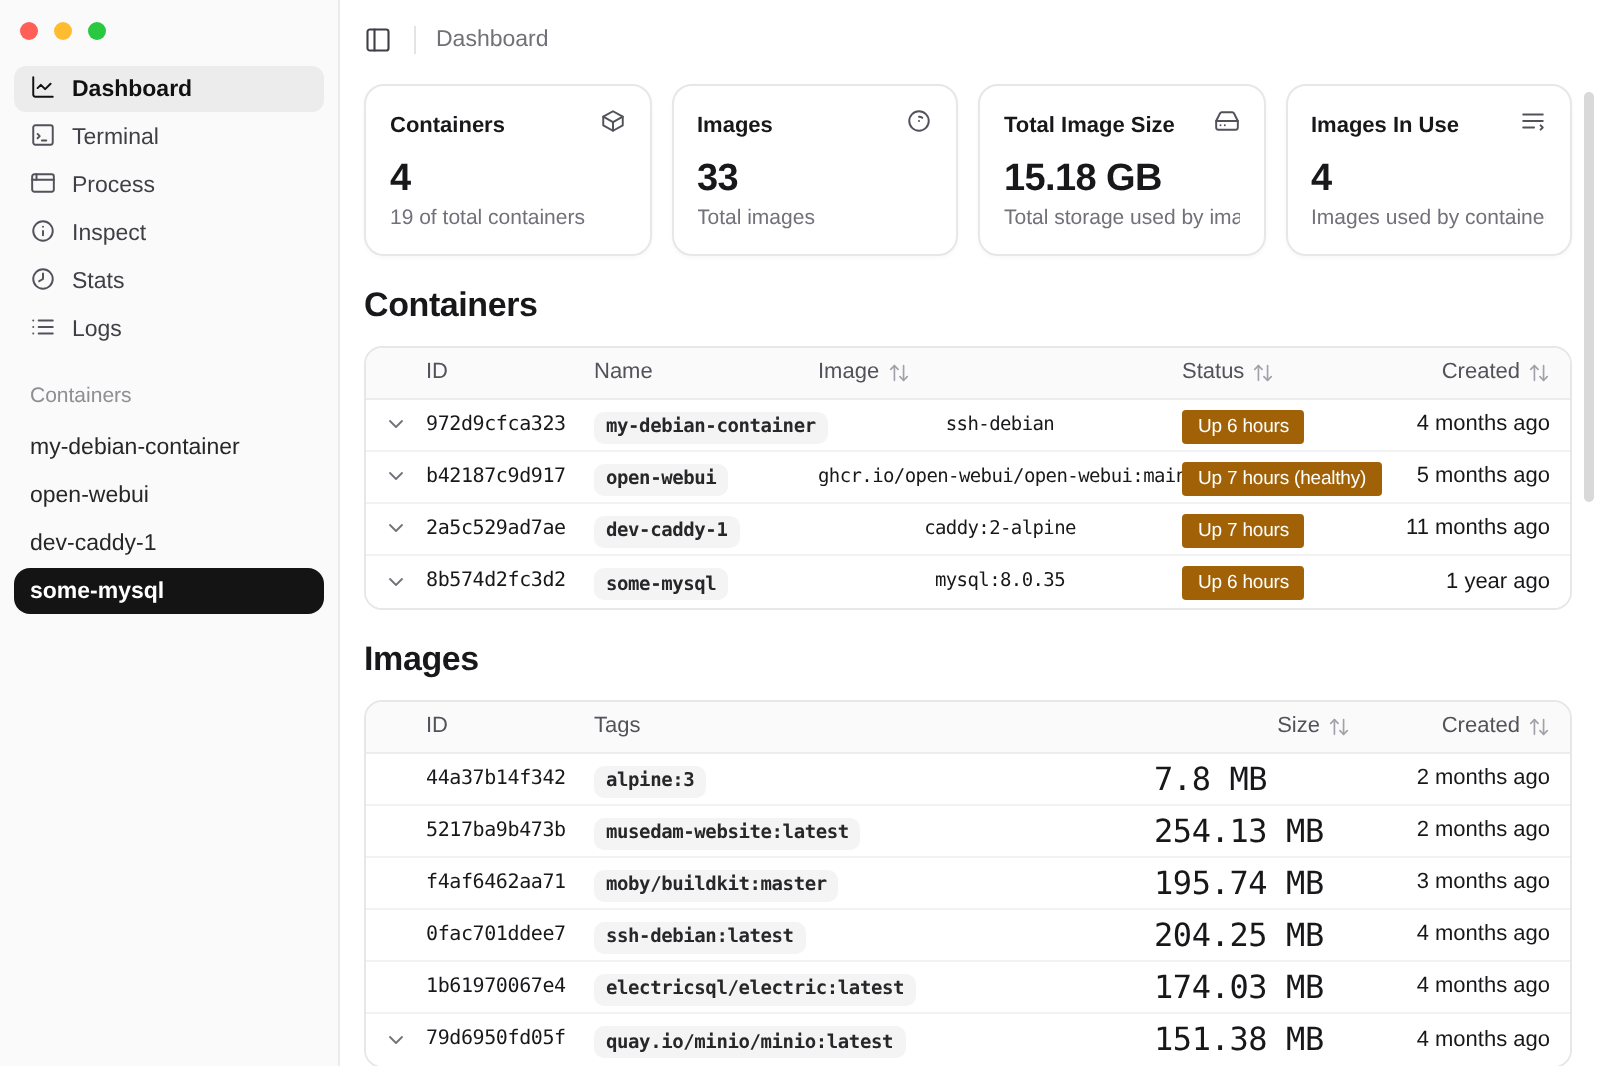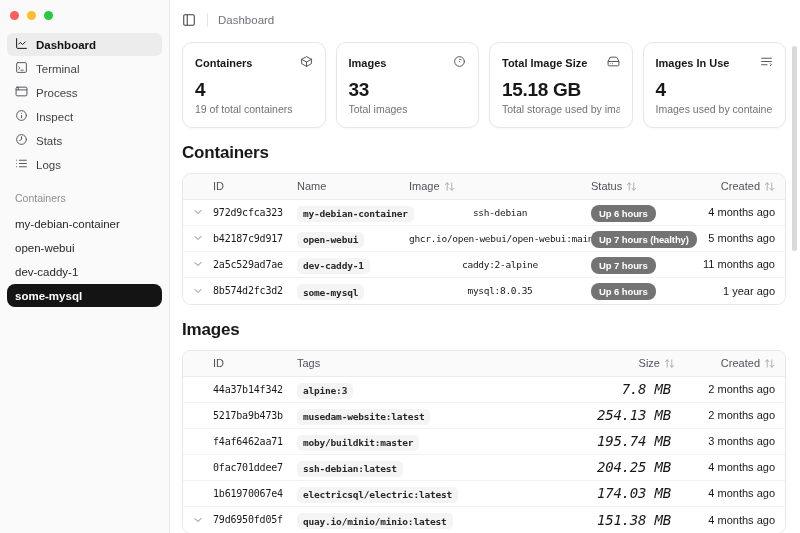--- a/index.html
+++ b/index.html
@@ -73,25 +73,25 @@
 
   .chev-cell { display:flex; justify-content:center; }
   .chev-cell svg { width:12px; height:12px; stroke:#71717a; }
   .cell-id { font-size:10px; font-weight:400; letter-spacing:-0.2px; white-space:nowrap; }
   .cell-plain { font-size:9.5px; letter-spacing:-0.3px; white-space:nowrap; overflow:hidden;text-align:center; }
   .badge {
     display:inline-block; background:#f4f4f5; border-radius:5px; padding:2.5px 6px;
     font-size:9.5px; letter-spacing:-0.2px; color:#27272a; font-weight:600; white-space:nowrap;
   }
   .status-pill {
-    display:inline-block; background:#737373; color:#fff; font-size:9.5px; font-weight:700;
-    padding:3px 8px; border-radius:8px; white-space:nowrap; letter-spacing:-0.1px;
+    display:inline-block; background:#a16207; color:#fff; font-size:9.5px; font-weight:400;
+    padding:3px 8px; border-radius:2px; white-space:nowrap; letter-spacing:-0.1px;
   }
   .cell-right { text-align:right; padding-right:10px; font-size:11px; color:#18181b; white-space:nowrap; }
-  .cell-size { text-align:right; padding-right:14px; font-size:14px; letter-spacing:-0.2px; white-space:nowrap;font-style:italic; }
+  .cell-size { padding-right:14px; font-size:16px; letter-spacing:-0.2px; white-space:nowrap; }
 
   .scrollbar {
     position:absolute; right:3px; top:46px; width:5px; height:205px;
     background:#d9d9d9; border-radius:4px;
   }
   svg { fill:none; stroke-width:1.8; stroke-linecap:round; stroke-linejoin:round; }
 </style>
 </head>
 <body>
 

